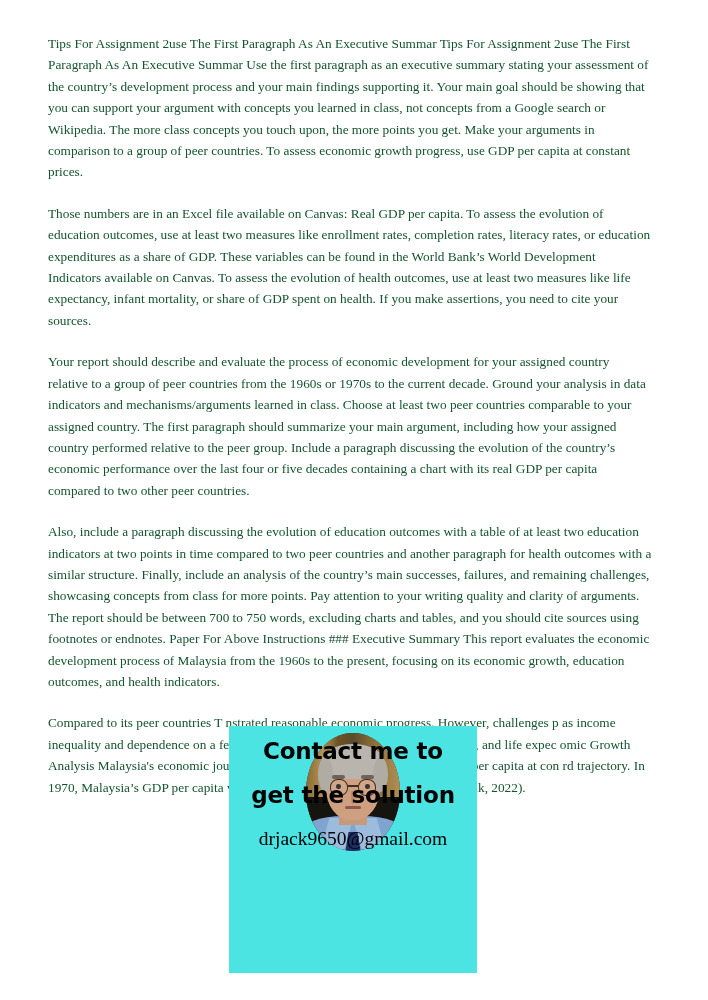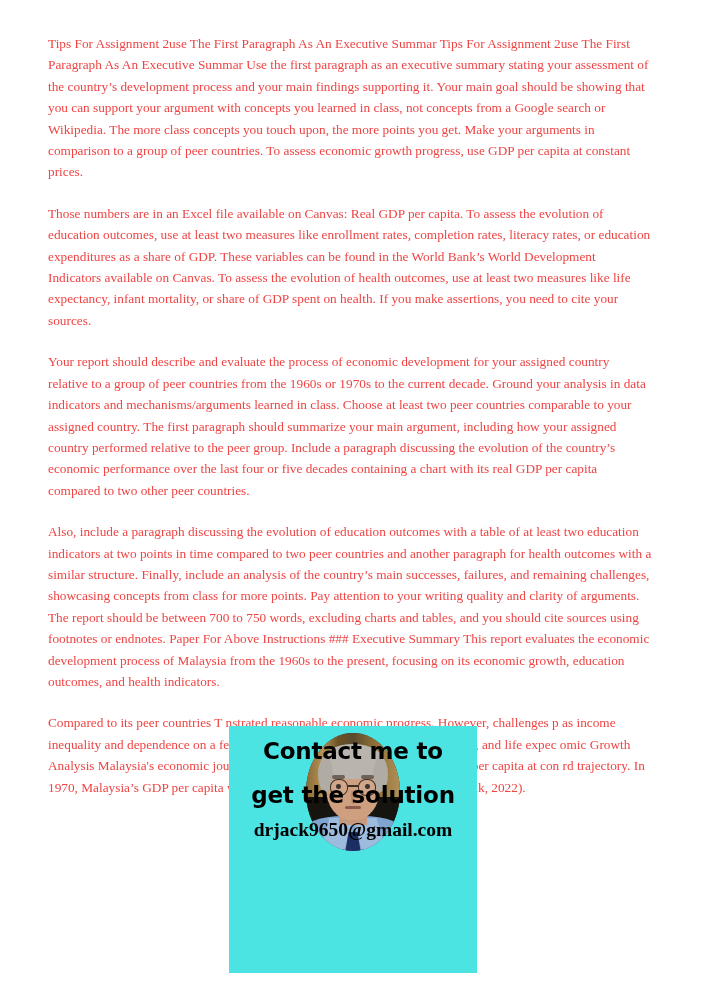--- a/index.html
+++ b/index.html
@@ -20,21 +20,21 @@
     position: absolute;
     left: 48px;
     top: 33px;
     width: 604px;
   }
 
   .para {
     font-family: "Liberation Serif", "DejaVu Serif", serif;
     font-size: 13.3px;
     line-height: 21.4px;
-    color: #ef4444;
+    color: #14532d;
     text-align: left;
     margin: 0 0 20px 0;
     white-space: pre-line;
   }
   .para:last-child { margin-bottom: 0; }
 
   
   #contact-overlay {
     position: absolute;
     left: 229px;
@@ -151,23 +151,23 @@
     font-weight: bold;
     font-size: 23px;
     line-height: 30px;
     color: #000000;
     letter-spacing: -0.2px;
     margin-top: 14px;
   }
   #contact-line1 { margin-top: 10px; }
   #contact-email {
     position: relative;
-    margin-top: 8px;
+    margin-top: 17px;
     font-family: "Liberation Serif", "DejaVu Serif", serif;
-    font-weight: bold;
+    font-weight: normal;
     font-size: 19.5px;
     line-height: 24px;
     color: #000000;
   }
 </style>
 </head>
 <body>
 
 <div id="doc">
   <p class="para">Tips For Assignment 2use The First Paragraph As An Executive Summar Tips For Assignment 2use The First Paragraph As An Executive Summar Use the first paragraph as an executive summary stating your assessment of the country’s development process and your main findings supporting it. Your main goal should be showing that you can support your argument with concepts you learned in class, not concepts from a Google search or Wikipedia. The more class concepts you touch upon, the more points you get. Make your arguments in comparison to a group of peer countries. To assess economic growth progress, use GDP per capita at constant prices.</p>

